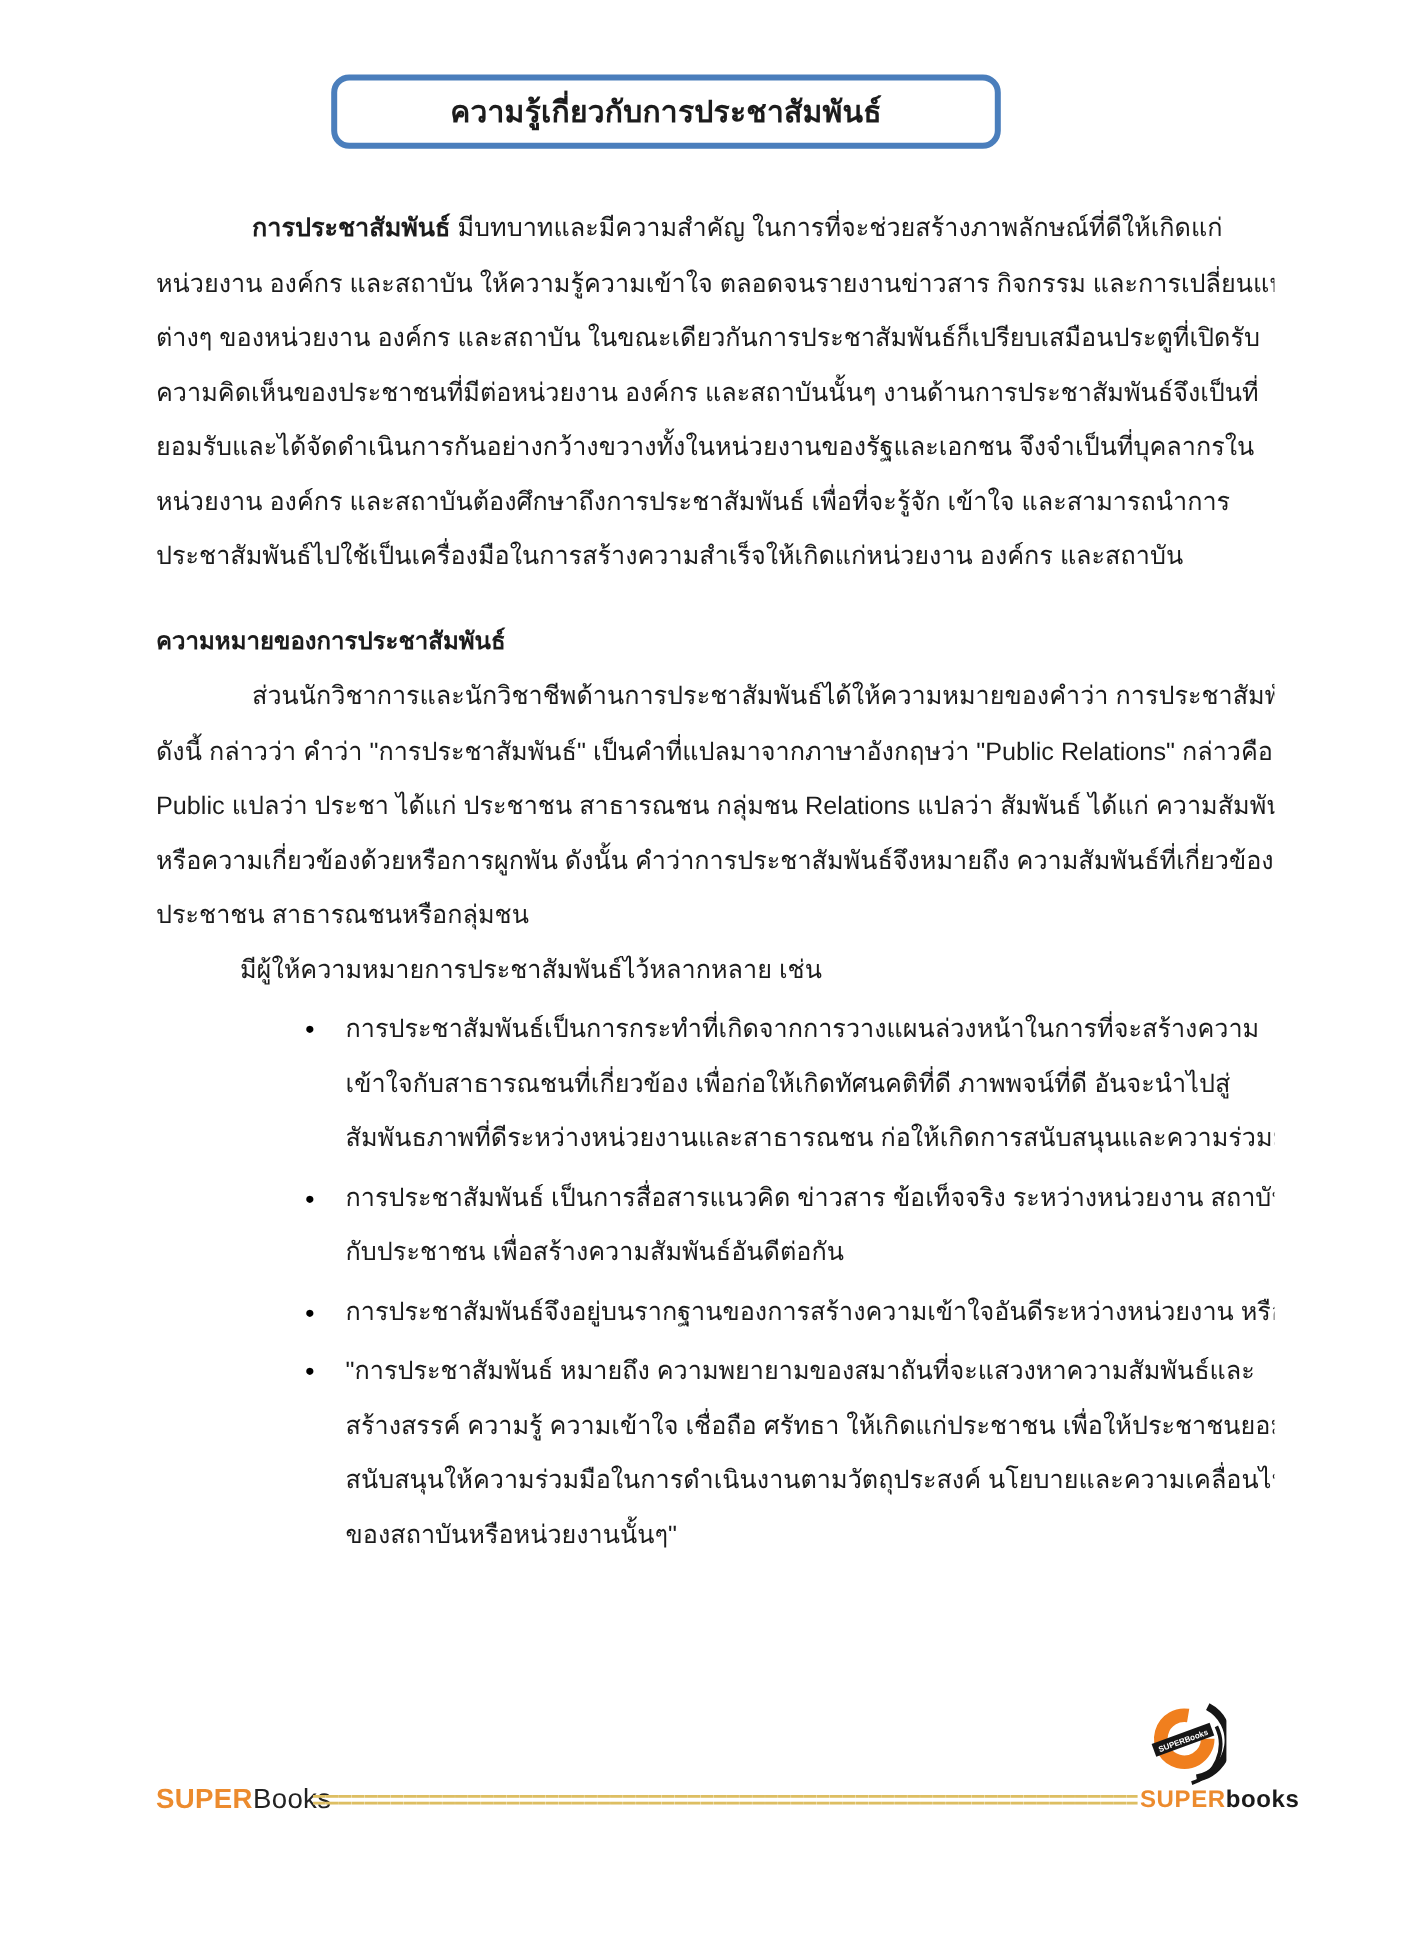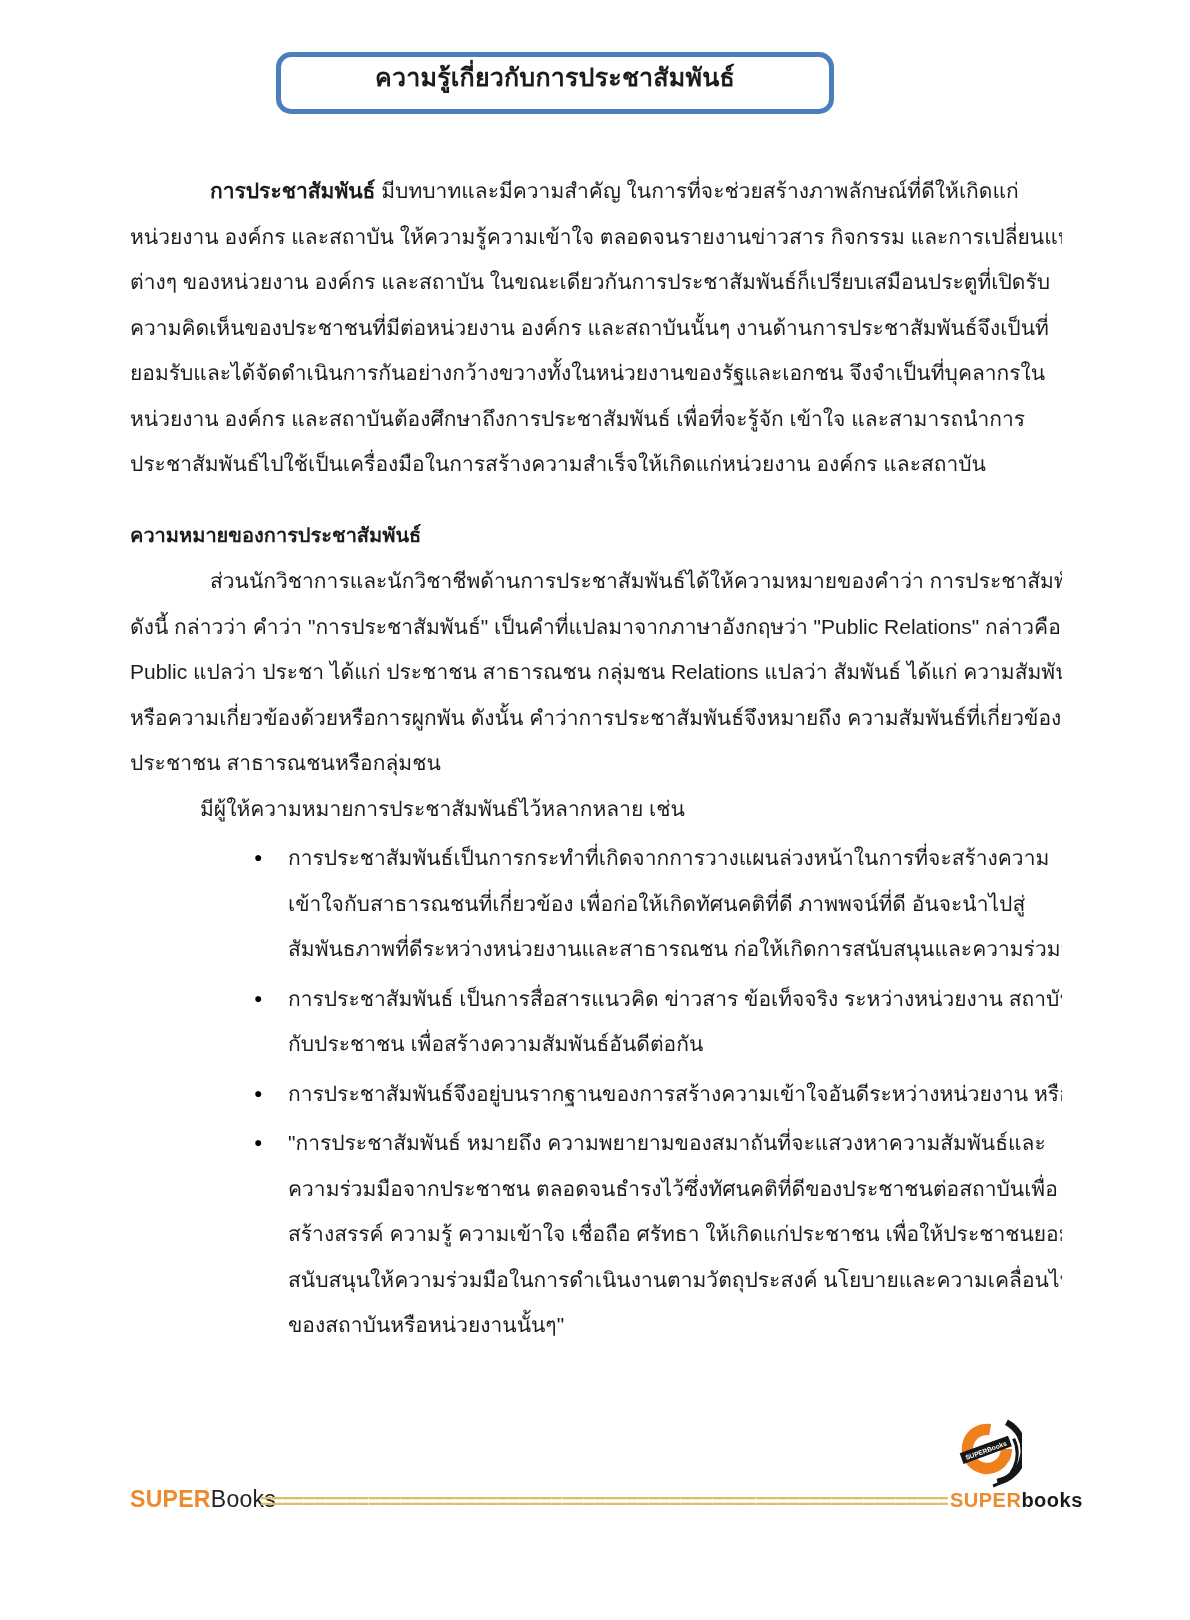--- a/index.html
+++ b/index.html
@@ -7,23 +7,23 @@
     position:relative;
     width:1190px;height:1620px;
     margin:0 auto;
     background:#ffffff;
     font-family:"Liberation Sans","DejaVu Sans",sans-serif;
     color:#1c1c1c;
     overflow:hidden;
   }
   
   .title-box{
-    position:absolute;left:276px;top:52px;width:548px;height:52px;
+    position:absolute;left:276px;top:62px;width:548px;height:52px;
     border:5px solid #4a7ebc;border-radius:15px;
-    display:flex;justify-content:center;
+    display:flex;align-items:center;justify-content:center;
     background:#fff;
   }
   .title-box .title-text{
     font-size:25px;font-weight:bold;color:#1c1c1c;letter-spacing:.2px;
   }
   
   .content{
     position:absolute;left:130px;top:168px;width:932px;
     font-size:21px;line-height:45.5px;
   }
@@ -123,21 +123,20 @@
         <div class="bullet-item">
           <span class="bullet-dot">●</span>
           <div class="bullet-lines">
             <div class="line">การประชาสัมพันธ์จึงอยู่บนรากฐานของการสร้างความเข้าใจอันดีระหว่างหน่วยงาน หรือ</div>
           </div>
         </div>
         <div class="bullet-item">
           <span class="bullet-dot">●</span>
           <div class="bullet-lines">
             <div class="line">"การประชาสัมพันธ์ หมายถึง ความพยายามของสมาถันที่จะแสวงหาความสัมพันธ์และ</div>
-            <div class="line">ความร่วมมือจากประชาชน ตลอดจนธำรงไว้ซึ่งทัศนคติที่ดีของประชาชนต่อสถาบันเพื่อ</div>
             <div class="line">สร้างสรรค์ ความรู้ ความเข้าใจ เชื่อถือ ศรัทธา ให้เกิดแก่ประชาชน เพื่อให้ประชาชนยอมรับ</div>
             <div class="line">สนับสนุนให้ความร่วมมือในการดำเนินงานตามวัตถุประสงค์ นโยบายและความเคลื่อนไหว</div>
             <div class="line">ของสถาบันหรือหน่วยงานนั้นๆ"</div>
           </div>
         </div>
       </div>
 
   </div>
 
   <div class="footer-left">

